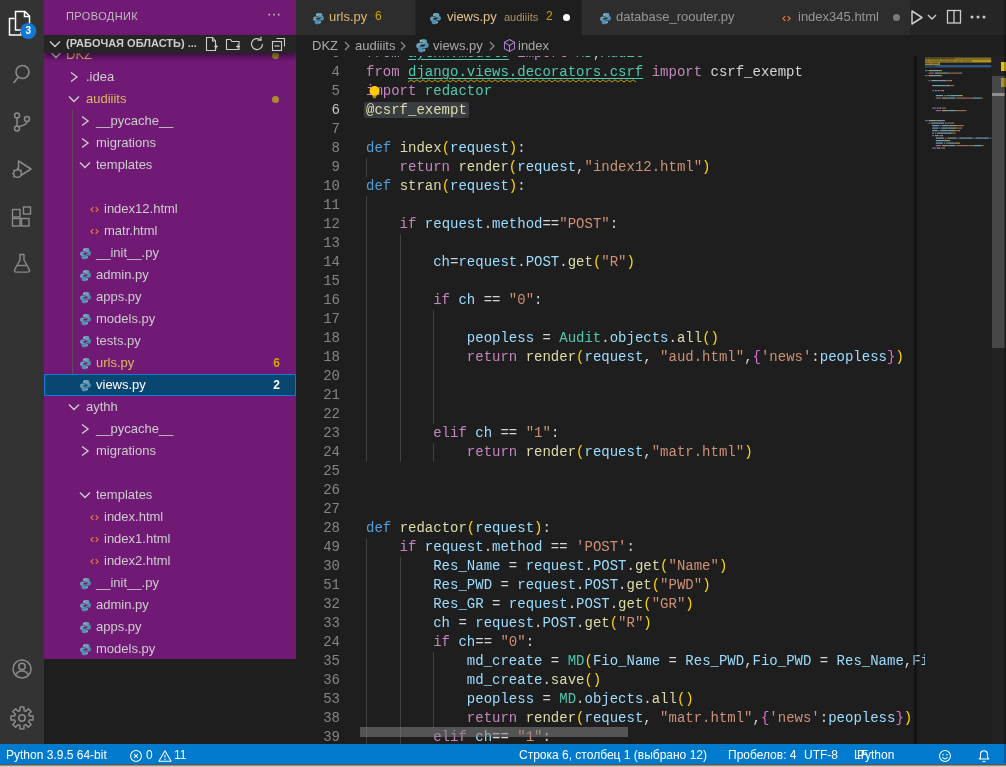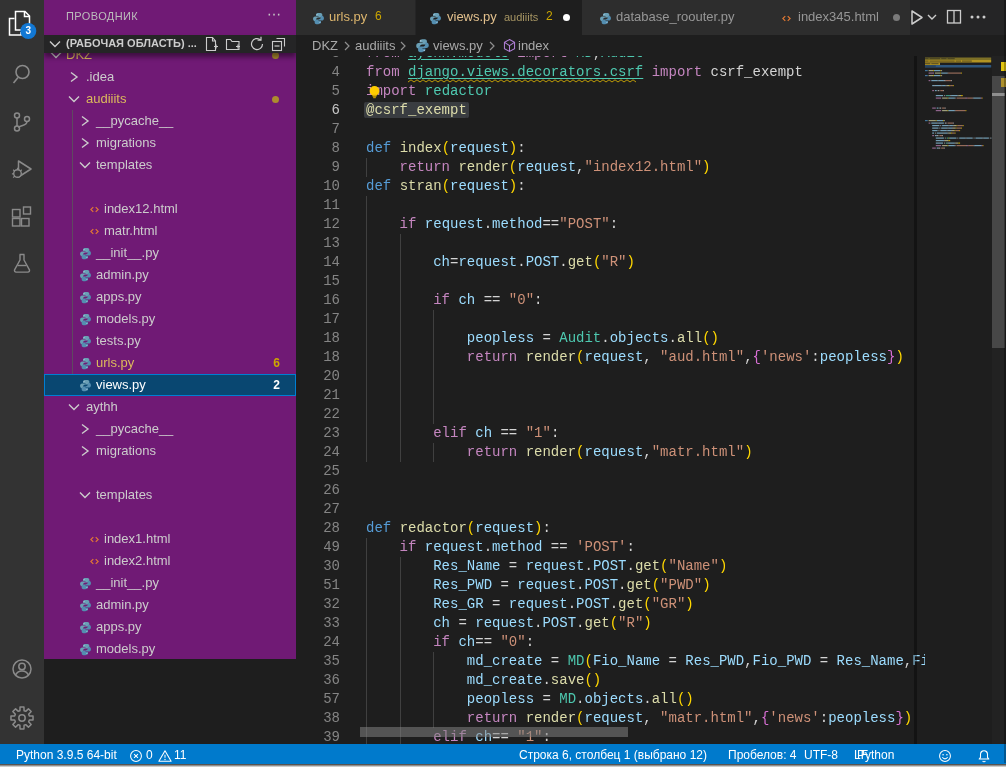--- a/index.html
+++ b/index.html
@@ -108,21 +108,21 @@
 <div class="gl" style="top:500.3px">27</div>
 <div class="gl" style="top:519.3px">28</div>
 <div class="gl" style="top:538.3px">49</div>
 <div class="gl" style="top:557.3px">30</div>
 <div class="gl" style="top:576.3px">51</div>
 <div class="gl" style="top:595.3px">32</div>
 <div class="gl" style="top:614.3px">33</div>
 <div class="gl" style="top:633.3px">24</div>
 <div class="gl" style="top:652.3px">35</div>
 <div class="gl" style="top:671.3px">36</div>
-<div class="gl" style="top:690.3px">57</div>
+<div class="gl" style="top:690.3px">53</div>
 <div class="gl" style="top:709.3px">38</div>
 <div class="gl" style="top:728.3px">39</div>
 <div class="cl" style="top:44.3px"><span class="k">from</span><span class="w"> </span><span class="tu">aythh.models</span><span class="w"> </span><span class="k">import</span><span class="w"> </span><span class="t">MD</span><span class="w">,</span><span class="t">Audit</span></div>
 <div class="cl" style="top:63.3px"><span class="k">from</span><span class="w"> </span><span class="tuq">django.views.decorators.csrf</span><span class="w"> </span><span class="k">import</span><span class="w"> </span><span class="w">csrf_exempt</span></div>
 <div class="cl" style="top:82.3px"><span class="k">import</span><span class="w"> </span><span class="t">redactor</span></div>
 <div class="cl" style="top:101.3px"><span class="sel">@csrf_exempt</span></div>
 <div class="cl" style="top:120.3px"></div>
 <div class="cl" style="top:139.3px"><span class="d">def</span><span class="w"> </span><span class="f">index</span><span class="b1">(</span><span class="v">request</span><span class="b1">)</span><span class="w">:</span></div>
 <div class="cl" style="top:158.3px"><span class="w">    </span><span class="k">return</span><span class="w"> </span><span class="f">render</span><span class="b1">(</span><span class="v">request</span><span class="w">,</span><span class="s">"index12.html"</span><span class="b1">)</span></div>
 <div class="cl" style="top:177.3px"><span class="d">def</span><span class="w"> </span><span class="f">stran</span><span class="b1">(</span><span class="v">request</span><span class="b1">)</span><span class="w">:</span></div>
@@ -624,20 +624,26 @@
               <path d="M5 3.5L11 8L5 12.5" fill="none" stroke="#cccccc" stroke-width="1.4"></path>
             </svg></span>
           <span class="tt tnorm" style="left:52px">migrations</span>
         </div>
 <div class="trow" style="top:484px">
           <span class="ti" style="left:33px"><svg class="ticon" width="16" height="16" viewBox="0 0 16 16">
               <path d="M3 5.5L8 10.5L13 5.5" fill="none" stroke="#cccccc" stroke-width="1.4"></path>
             </svg></span>
           <span class="tt tnorm" style="left:52px">templates</span>
         </div>
+<div class="trow" style="top:506px">
+          <span class="ti" style="left:42px"><svg class="ticon fsm" width="16" height="16" viewBox="0 0 16 16">
+              <path d="M6.5 5L3.5 8l3 3M9.5 5l3 3-3 3" fill="none" stroke="#e37933" stroke-width="1.4"></path>
+            </svg></span>
+          <span class="tt tnorm" style="left:60px">index.html</span>
+        </div>
 <div class="trow" style="top:528px">
           <span class="ti" style="left:42px"><svg class="ticon fsm" width="16" height="16" viewBox="0 0 16 16">
               <path d="M6.5 5L3.5 8l3 3M9.5 5l3 3-3 3" fill="none" stroke="#e37933" stroke-width="1.4"></path>
             </svg></span>
           <span class="tt tnorm" style="left:60px">index1.html</span>
         </div>
 <div class="trow" style="top:550px">
           <span class="ti" style="left:42px"><svg class="ticon fsm" width="16" height="16" viewBox="0 0 16 16">
               <path d="M6.5 5L3.5 8l3 3M9.5 5l3 3-3 3" fill="none" stroke="#e37933" stroke-width="1.4"></path>
             </svg></span>
@@ -733,21 +739,21 @@
           </svg></div>
       </div>
   <div id="outhead">
         <span style="position:absolute;left:5px;top:3px"><svg width="16" height="16" viewBox="0 0 16 16">
             <path d="M5 3.5L11 8L5 12.5" fill="none" stroke="#cccccc" stroke-width="1.4"></path>
           </svg></span>
         <span class="wsname">СТРУКТУРА</span>
       </div>
 </div>
 <div id="status">
-      <span style="left:16px">Python 3.9.5 64-bit</span>
+      <span style="left:6px">Python 3.9.5 64-bit</span>
       <span style="left:146px">0</span>
       <span style="left:174px">11</span>
       <span style="left:519px">Строка 6, столбец 1 (выбрано 12)</span>
       <span style="left:728px">Пробелов: 4</span>
       <span style="left:804px">UTF-8</span>
       <span style="left:854px">LF</span>
       <span style="left:857px">Python</span>
       <svg class="sic" style="left:129px;top:5px" width="14" height="14" viewBox="0 0 16 16">
         <circle cx="8" cy="8" r="6.2" fill="none" stroke="#fff" stroke-width="1.2"></circle>
         <path d="M5.8 5.8l4.4 4.4M10.2 5.8l-4.4 4.4" stroke="#fff" stroke-width="1.2"></path>

